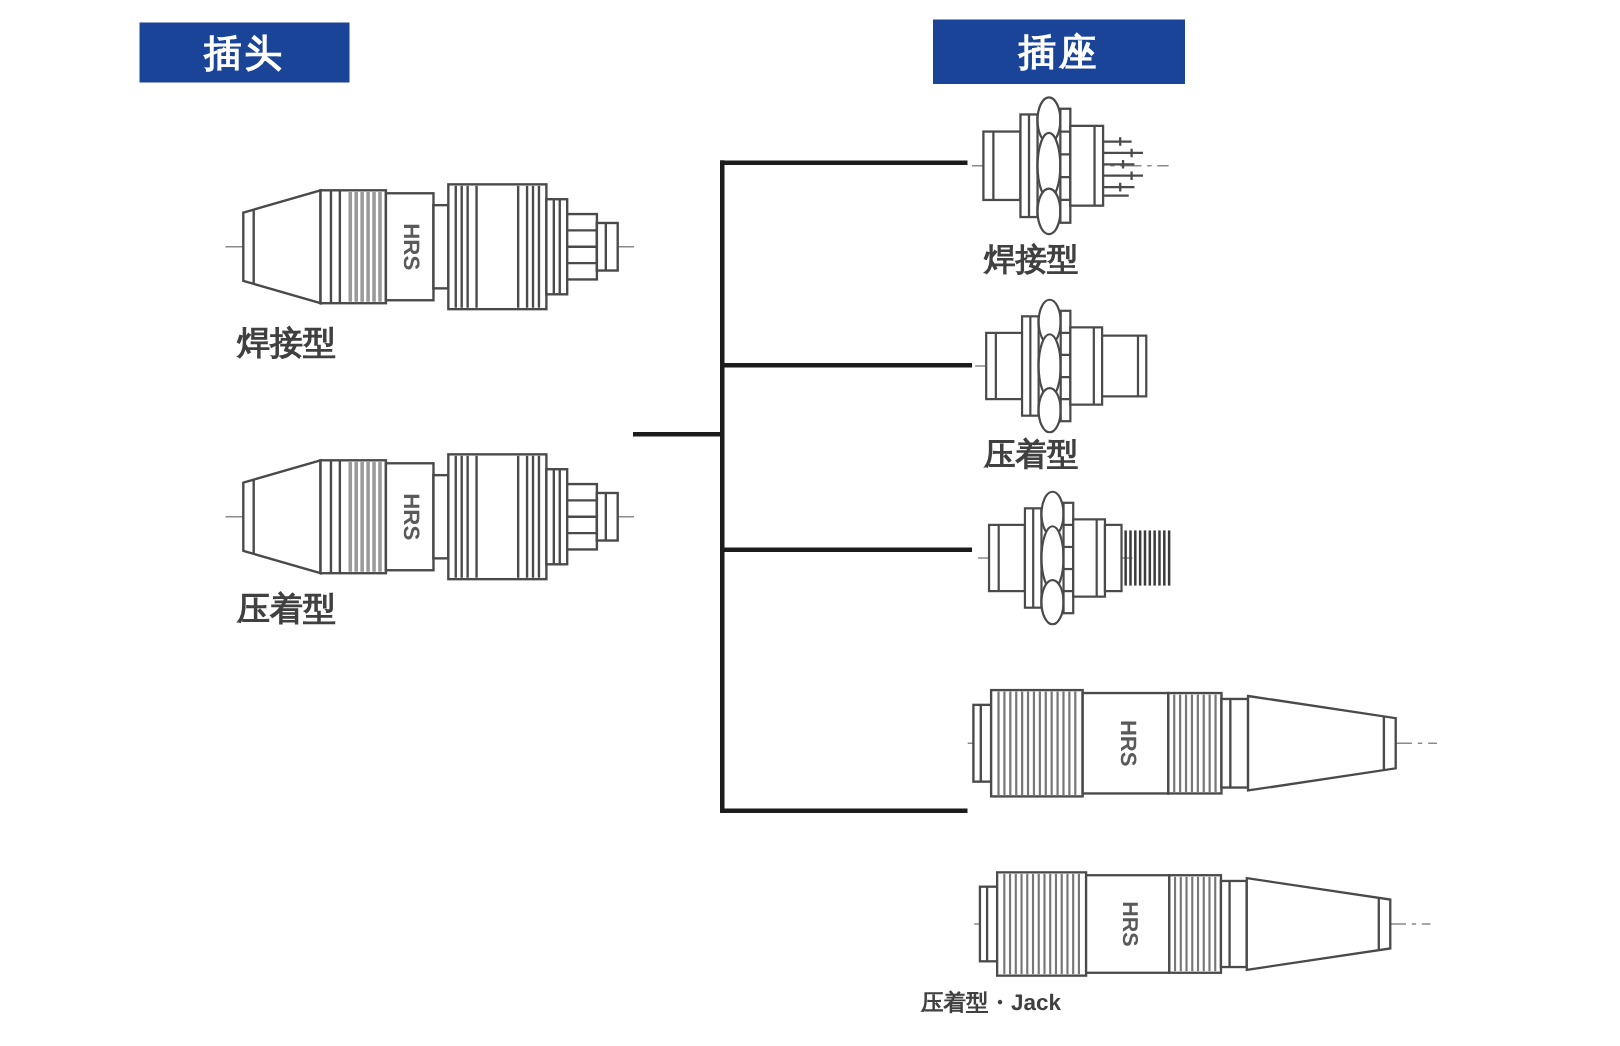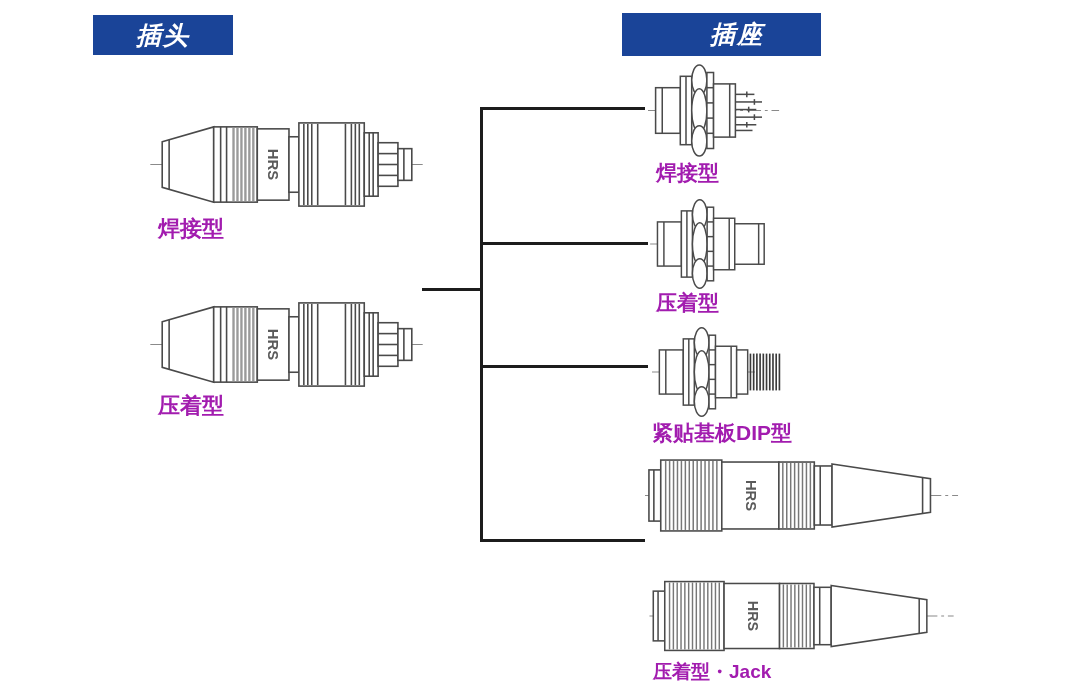--- a/index.html
+++ b/index.html
@@ -4,39 +4,38 @@
 <style>
   html,body{margin:0;padding:0;background:#fff;}
   #canvas{
     position:relative;width:1080px;height:697px;background:#ffffff;overflow:hidden;
     font-family:"Liberation Sans","DejaVu Sans",sans-serif;
   }
   .hdr{
     position:absolute;background:#1a4498;color:#fff;display:flex;
     align-items:center;justify-content:center;font-weight:bold;font-size:25px;
     letter-spacing:2px;
-    font-style:italic;
   }
   #hdr-plug{left:93px;top:15px;width:140px;height:40px;}
-  #hdr-socket{left:622px;top:13px;width:168px;height:43px;padding-left:31px;}
+  #hdr-socket{left:622px;top:13px;width:168px;height:43px;}
   .tree{position:absolute;background:#1c1c1c;}
   #line-trunk{left:422px;top:288px;width:60px;height:3px;}
   #line-vert{left:480px;top:107px;width:3px;height:435px;}
   #line-b1{left:480px;top:107px;width:165px;height:3px;}
   #line-b2{left:480px;top:242px;width:168px;height:3px;}
   #line-b3{left:480px;top:365px;width:168px;height:3px;}
   #line-b4{left:480px;top:539px;width:165px;height:3px;}
-  .lbl{position:absolute;font-weight:bold;color:#a21caf;font-size:22px;white-space:nowrap;}
+  .lbl{position:absolute;font-weight:bold;color:#404040;font-size:22px;white-space:nowrap;}
   #lab-plug1{left:158px;top:214px;}
   #lab-plug2{left:158px;top:391px;}
   #lab-sock1{left:656px;top:159px;font-size:21px;}
   #lab-sock2{left:656px;top:289px;font-size:21px;}
   #lab-sock3{left:652px;top:419px;font-size:21px;}
   #lab-sock4{left:652px;top:543px;font-size:21px;}
-  #lab-sock5{left:653px;top:659px;font-size:19px;}
+  #lab-sock5{left:614px;top:659px;font-size:15px;}
   #note{left:100px;top:612px;font-size:26px;}
   .draw{position:absolute;}
   #plug1{left:148px;top:113px;}
   #plug2{left:148px;top:293px;}
   #sock1{left:648px;top:63px;}
   #sock2{left:648px;top:198px;}
   #sock3{left:648px;top:326px;}
   #sock4{left:645px;top:450px;}
   #sock5{left:645px;top:572px;}
   svg{display:block;}
@@ -316,17 +315,16 @@
       <line class="ln" x1="178" y1="16" x2="178" y2="76"></line>
       <path class="fw" d="M190 14 L290 29 L290 63 L190 78 Z"></path>
       <line class="ln" x1="282" y1="28" x2="282" y2="64"></line>
     </svg>
   </div>
 
   <div class="lbl" id="lab-plug1">焊接型</div>
   <div class="lbl" id="lab-plug2">压着型</div>
   <div class="lbl" id="lab-sock1">焊接型</div>
   <div class="lbl" id="lab-sock2">压着型</div>
-  <div class="lbl" id="lab-sock3">紧贴基板DIP型</div>
   <div class="lbl" id="lab-sock5">压着型・Jack</div>
 
 
 </div>
 
 </body></html>

